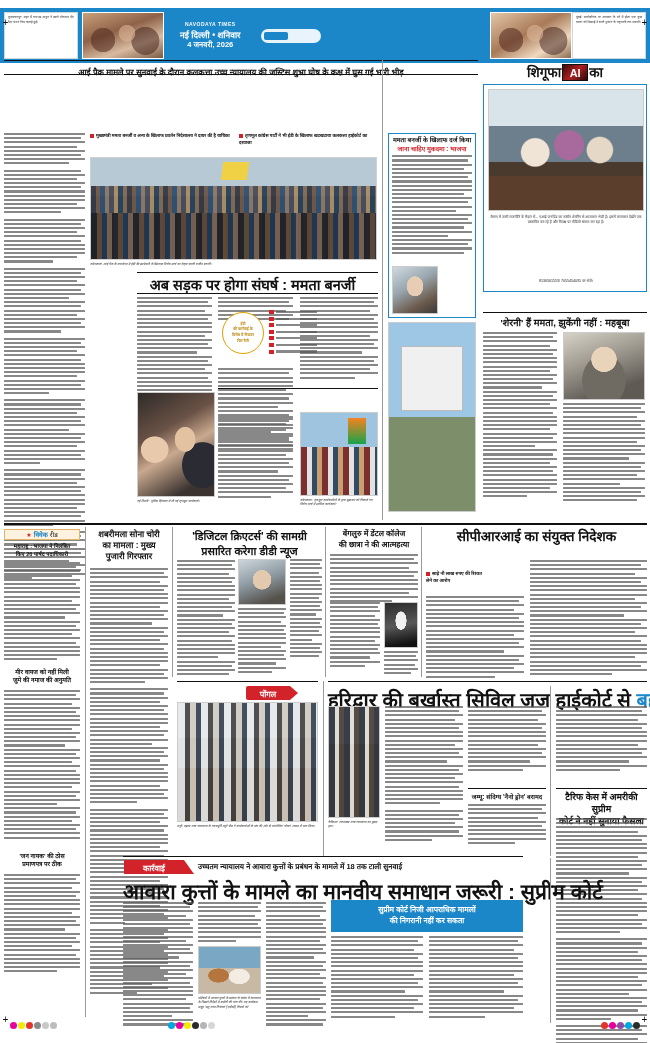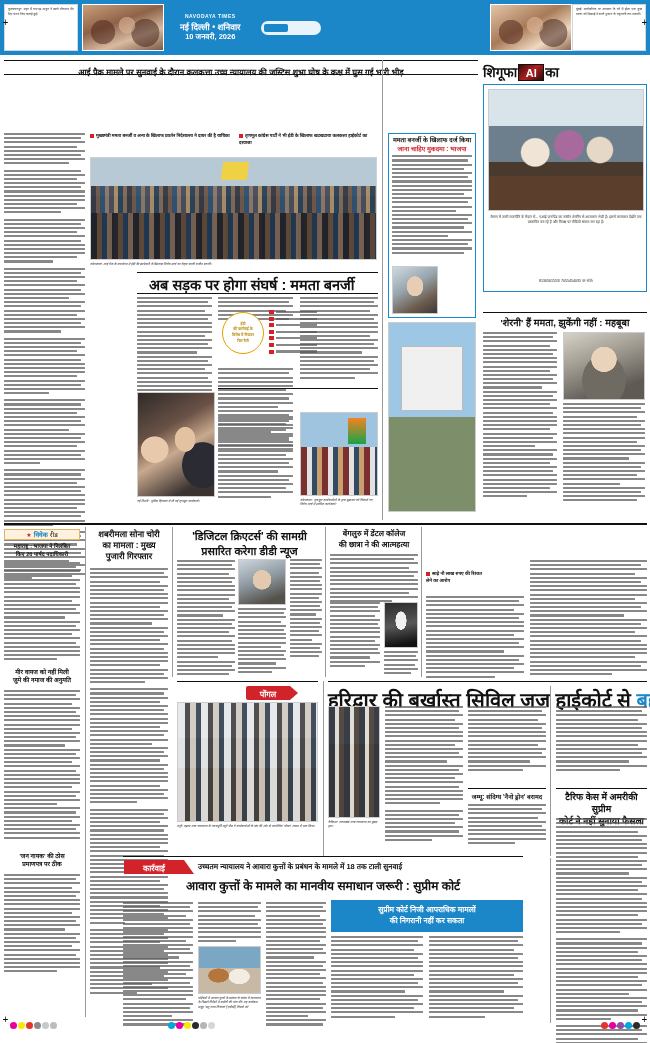--- a/index.html
+++ b/index.html
@@ -6,21 +6,21 @@
   html, body {
     width: 650px; height: 1043px;
     background: #fff;
     font-family: "Liberation Sans", "DejaVu Sans", sans-serif;
     overflow: hidden;
   }
   .page { position: relative; width: 650px; height: 1043px; background: #fff; }
 
   
   .masthead {
-    position: absolute; left: 0; top: 0; width: 650px; height: 55px;
+    position: absolute; left: 0; top: 8px; width: 650px; height: 55px;
     background: #1b86c8;
     display: flex; align-items: center;
   }
   .mh-photo {
     width: 82px; height: 47px; margin-left: 4px;
     background: linear-gradient(160deg,#c9a07c,#8e6248 40%,#d8bba0 70%,#7b5a44);
     border: 1px solid #fff;
     position: relative; overflow: hidden;
   }
   .mh-photo.ph2 { background: linear-gradient(150deg,#e3c6a8,#a87a58 45%,#f0d9c0 75%,#8b6a50); }
@@ -123,22 +123,22 @@
   .yellowflag{
     position:absolute; left:46%; top:4%; width:26px; height:18px;
     background:#f2d13c; transform:skewX(-8deg); opacity:.95;
   }
   .photo-cap {
     position: absolute; font-size: 3.2px; color: #333; line-height: 1.35;
     font-style: italic;
   }
 
   .lead-sub {
-    position: absolute; left: 149px; top: 276px; width: 241px; height: 16px;
-    display: flex; align-items: center;
+    position: absolute; left: 132px; top: 276px; width: 241px; height: 16px;
+    display: flex; align-items: center; justify-content: center;
   }
   .lead-sub .h2 { font-size: 14.5px; font-weight: bold; color: #111; white-space: nowrap; }
 
   
   .pullcircle {
     position: absolute; left: 222px; top: 312px; width: 42px; height: 42px;
     border: 1.2px solid #e0a200; border-radius: 50%;
     display: flex; flex-direction: column; align-items: center; justify-content: center;
     font-size: 3.8px; font-weight: bold; color: #b8860b; text-align: center;
     line-height: 1.5; background: #fff; z-index: 5;
@@ -316,21 +316,21 @@
 
 <div class="page">
 
   <div class="masthead">
     <div class="mh-sidetext">मुजफ्फरपुर: शहर में रामभद्र ठाकुर ने खाने योगदाय भेंट दिए मंथन किए बताई हुई।</div>
     <div class="mh-photo"></div>
     <div class="mh-center">
       <div class="mh-dateblock">
         <div class="mh-brand">NAVODAYA TIMES</div>
         <div class="mh-city">नई दिल्ली • शनिवार</div>
-        <div class="mh-date">10 जनवरी, 2026</div>
+        <div class="mh-date">4 जनवरी, 2026</div>
       </div>
       <div class="mh-logo"></div>
     </div>
     <div class="mh-photo ph2"></div>
     <div class="mh-sidetext right">मुंबई: सार्वजनिक पर आयकर के घरे में होता एक कुछ घटना को दिखाई दे बनने दुकान के राष्ट्रपत्नी लग सकती।</div>
   </div>
 
   <div class="kicker-bar">
     <span>आई पैक मामले पर सुनवाई के दौरान कलकत्ता उच्च न्यायालय की जस्टिस शुभ्रा घोष के कक्ष में घुस गई भारी भीड़</span>
   </div>
@@ -665,21 +665,21 @@
         <div class="fl s100"></div>
         <div class="fl s70"></div>
       <div class="fl s100"></div>
         <div class="fl s95"></div>
         <div class="fl s100"></div>
         <div class="fl s90"></div>
     </div>
     <div class="ph-gen ph-portrait" style="position:absolute;left:3px;bottom:3px;width:46px;height:48px;"></div>
   </div>
 
-  <div style="position:absolute;left:483px;top:62px;width:164px;height:20px;display:flex;align-items:center;gap:1px;">
+  <div style="position:absolute;left:483px;top:62px;width:164px;height:20px;display:flex;align-items:center;justify-content:center;gap:1px;">
     <span style="font-size:13.5px;font-weight:bold;color:#111;">शिगूफा </span>
     <span style="display:inline-block;width:26px;height:17px;background:linear-gradient(135deg,#3a0a0a,#b02020,#2a0a0a);border:1px solid #111;color:#fff;font-size:11px;font-weight:bold;text-align:center;line-height:17px;">AI</span>
     <span style="font-size:13.5px;font-weight:bold;color:#111;"> का</span>
   </div>
   <div class="boxstory" style="left:483px; top:84px; width:164px; height:208px; border-color:#1b86c8;">
     <div class="ph-gen ph-presser" style="position:absolute;left:4px;top:4px;width:156px;height:122px;"></div>
     <div class="body-col" style="position:absolute;left:5px;top:130px;width:154px;font-size:3.6px;text-align:center;">कैमरा में उतरी राजनीति के मैदान में... एआई जनरेटेड का तस्वीर शेयरिंग से आजकल भेजी है। इसमें कलाकार देखेंगे एक प्रस्तावित कर रहे हैं और विपक्ष पर वीडियो सवाल कर रहा है।</div>
     <div style="position:absolute;left:5px;bottom:7px;width:154px;font-size:3.6px;color:#222;text-align:center;line-height:1.4;">
       <span>8130561553/</span>
       <span>7055454035 पर भेजें।</span>
@@ -1108,20 +1108,21 @@
     <div class="fl s100"></div>
       <div class="fl s95"></div>
       <div class="fl s100"></div>
       <div class="fl s90"></div>
     <div class="fl s100"></div>
       <div class="fl s80"></div>
   </div>
 
   <div class="vr-thin" style="left:421px; top:527px; height:150px;"></div>
   <div class="sec-head" style="left:426px; top:528px; width:221px; font-size:13.6px; line-height:1.35; text-align:center;">
+    <div>सीपीआरआई का संयुक्त निदेशक</div>
   </div>
   <div class="redline-head" style="left:426px; top:570px; width:98px; line-height:1.5;">
     <span class="sq"></span><span>साढ़े नौ लाख रुपए की रिश्वत</span>
     <div>लेने का आरोप</div>
   </div>
   <div class="body-col" style="position:absolute;left:426px;top:596px;width:98px;height:84px;">
     <div class="fl s100"></div>
       <div class="fl s95"></div>
       <div class="fl s100"></div>
       <div class="fl s90"></div>
@@ -1341,21 +1342,21 @@
 
   </div>
 
   <div class="hr-thick" style="left:123px; top:856px; width:400px; height:1.3px;"></div>
   <div style="position:absolute;left:124px;top:860px;width:60px;height:14px;background:#d2232a;display:flex;align-items:center;justify-content:center;">
     <span style="color:#fff;font-weight:bold;font-size:8px;">कार्रवाई</span>
   </div>
   <div style="position:absolute;left:184px;top:860px;width:0;height:0;border-left:10px solid #d2232a;border-top:14px solid transparent;"></div>
   <div style="position:absolute;left:198px;top:861px;width:325px;font-size:7.4px;font-weight:bold;color:#111;white-space:nowrap;">उच्चतम न्यायालय ने आवारा कुत्तों के प्रबंधन के मामले में 18 तक टाली सुनवाई</div>
 
-  <div class="sec-head" style="left:123px; top:877px; width:400px; font-size:12px; text-align:center; white-space:nowrap;">आवारा कुत्तों के मामले का मानवीय समाधान जरूरी : सुप्रीम कोर्ट</div>
+  <div class="sec-head" style="left:123px; top:877px; width:400px; font-size:21px; text-align:center; white-space:nowrap;">आवारा कुत्तों के मामले का मानवीय समाधान जरूरी : सुप्रीम कोर्ट</div>
 
   <div class="body-col" style="position:absolute;left:123px;top:902px;width:70px;height:120px;">
     <div class="fl s100"></div>
       <div class="fl s95"></div>
       <div class="fl s100"></div>
       <div class="fl s90"></div>
     <div class="fl s100"></div>
       <div class="fl s95"></div>
       <div class="fl s100"></div>
       <div class="fl s85"></div>

